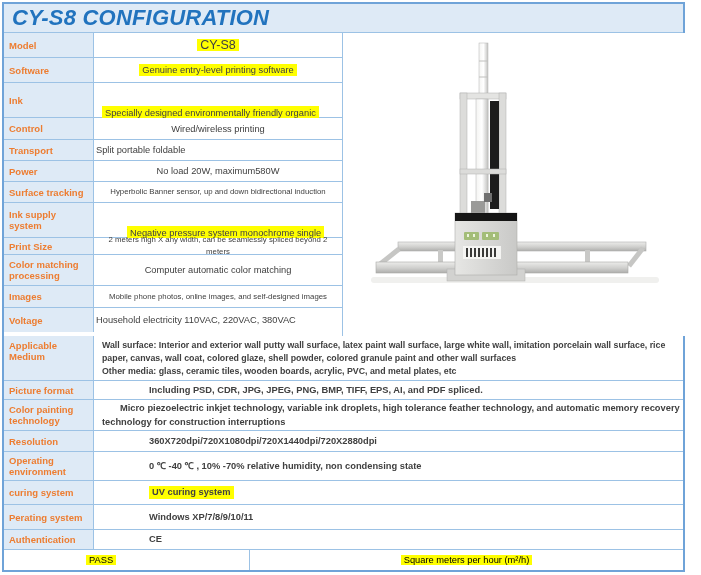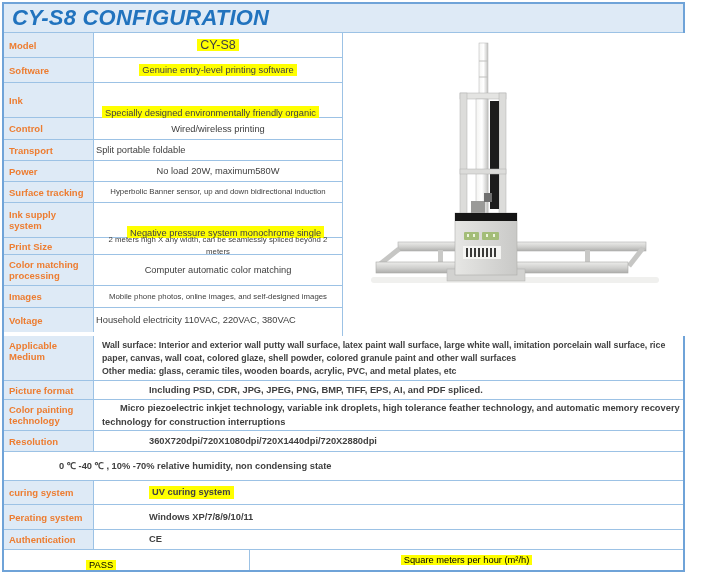--- a/index.html
+++ b/index.html
@@ -20,21 +20,21 @@
   .val.pad33{padding-left:33px;}
   .val.pad55{padding-left:55px;}
   .val.lg{font-size:12.5px;}
   .val.nowrap div{white-space:nowrap;}
   .hl{background:#FFFF00;padding:0 3px;display:inline-block;}
   .line{display:block;}
   .mline{line-height:15px;margin-top:38px;}
   .m3line{line-height:14px;font-size:8.8px;}
   .botsection .val{line-height:13px;font-weight:bold;}
   .split{display:flex;flex:1;}
-  .split .half1{flex:0 0 246px;display:flex;align-items:flex-end;border-right:1px solid #9CC2E5;box-sizing:border-box;padding-left:82px;font-size:9.3px;}
+  .split .half1{flex:0 0 246px;display:flex;align-items:center;border-right:1px solid #9CC2E5;box-sizing:border-box;padding-left:82px;font-size:9.3px;}
   .split .half2{flex:1;display:flex;align-items:center;justify-content:center;font-size:9.3px;}
 </style>
 </head>
 <body>
 
 <div class="sheet">
 
   <div class="titlebar">
     <h1>CY-S8 CONFIGURATION</h1>
   </div>
@@ -201,20 +201,21 @@
         <div>technology for construction interruptions</div>
       </div>
     </div>
 
     <div class="r" style="height:21px">
       <div class="lab">Resolution</div>
       <div class="val pad55">360X720dpi/720X1080dpi/720X1440dpi/720X2880dpi</div>
     </div>
 
     <div class="r" style="height:29px">
+      <div class="lab">Operating environment</div>
       <div class="val pad55">0 ℃ -40 ℃ , 10% -70% relative humidity, non condensing state</div>
     </div>
 
     <div class="r" style="height:24px">
       <div class="lab">curing system</div>
       <div class="val pad55">
           <span><span class="hl">UV curing system</span></span>
         </div>
     </div>
 

